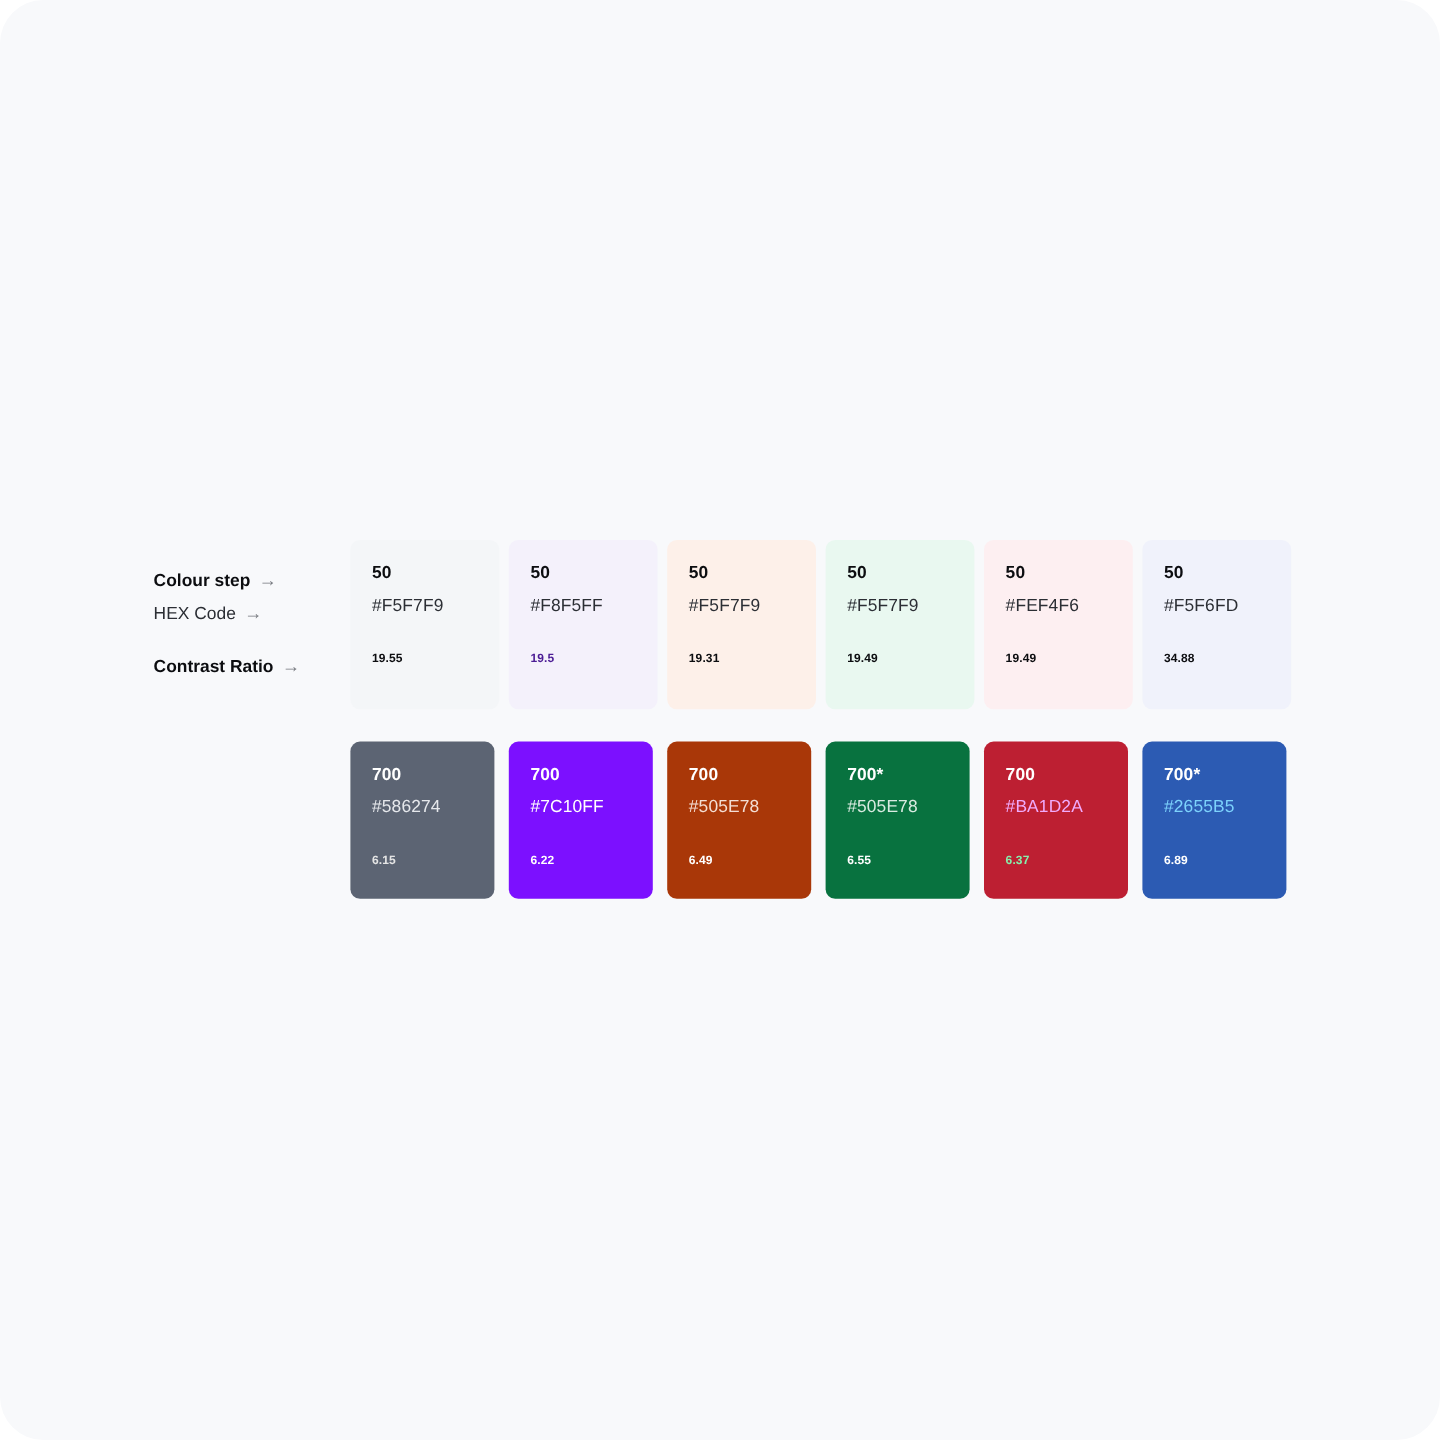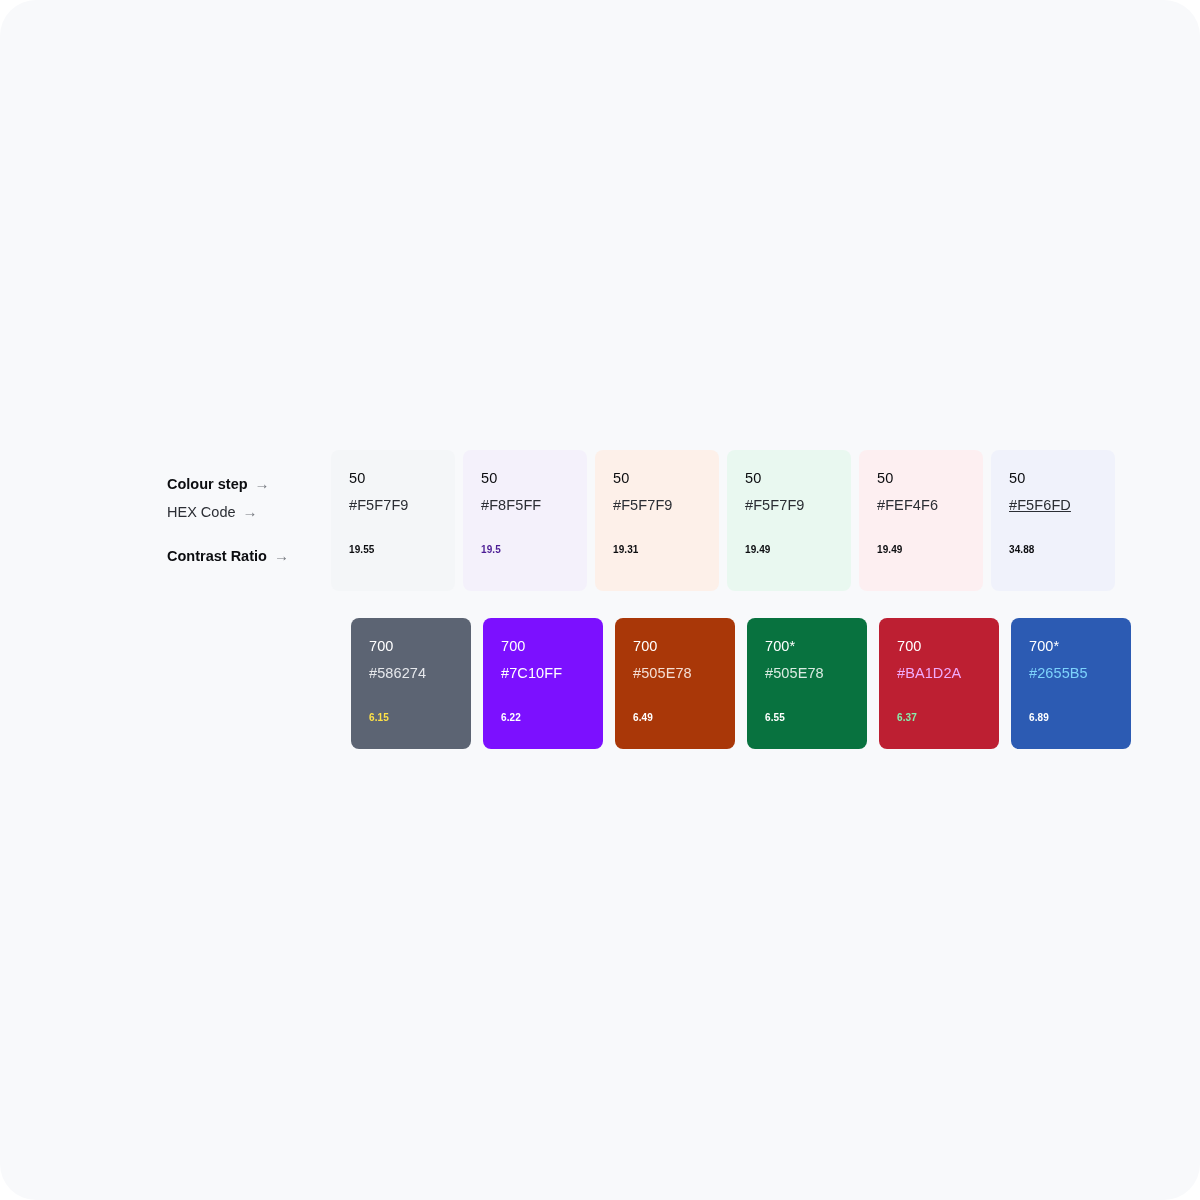--- a/index.html
+++ b/index.html
@@ -33,21 +33,20 @@
     display: flex;
     align-items: flex-start;
   }
 
   
   .label-col {
     width: 162px;
     flex: 0 0 162px;
     padding-top: 20px;
     padding-right: 10px;
-    margin-left: 39px;
   }
 
   .label-line {
     display: flex;
     align-items: baseline;
     justify-content: flex-start;
     white-space: nowrap;
     font-size: 14.5px;
     line-height: 28px;
     color: #0c0d10;
@@ -73,28 +72,28 @@
     flex: 0 0 132px;
     margin-right: 0px;
   }
 
   .card {
     border-radius: 8px;
     padding: 20px 18px 22px 18px;
   }
 
   .card.tint  { width: 124px; height: 141px; }
-  .card.solid { width: 120px; height: 131px; margin-left: 20px; }
+  .card.solid { width: 120px; height: 131px; }
 
   .cell.tint-cell  { flex: 0 0 132px; }
   .cell.solid-cell { flex: 0 0 132px; }
 
   .step {
     font-size: 14.5px;
-    font-weight: 400;
+    font-weight: 700;
     line-height: 17px;
     letter-spacing: 0.1px;
   }
   .hex {
     font-size: 14.5px;
     font-weight: 400;
     line-height: 17px;
     margin-top: 10px;
     letter-spacing: 0.1px;
   }
@@ -175,39 +174,39 @@
           <div class="card tint" id="c50-4" style="background: rgb(253, 239, 241);">
             <div class="step" style="color: rgb(12, 13, 16);">50</div>
             <div class="hex" style="color: rgb(43, 46, 52);">#FEF4F6</div>
             <div class="ratio" style="color: rgb(12, 13, 16);">19.49</div>
           </div>
         </div>
 
         <div class="cell tint-cell">
           <div class="card tint" id="c50-5" style="background: rgb(240, 242, 251);">
             <div class="step" style="color: rgb(12, 13, 16);">50</div>
-            <div class="hex" style="color: rgb(43, 46, 52); text-decoration: underline;">#F5F6FD</div>
+            <div class="hex" style="color: rgb(43, 46, 52);">#F5F6FD</div>
             <div class="ratio" style="color: rgb(12, 13, 16);">34.88</div>
           </div>
         </div>
 
       </div>
     </div>
 
     <div class="row" id="row-700">
 
       <div class="label-col"></div>
 
       <div class="swatches">
 
         <div class="cell solid-cell">
           <div class="card solid" id="c700-0" style="background: rgb(92, 100, 115);">
             <div class="step" style="color: rgb(255, 255, 255);">700</div>
             <div class="hex" style="color: rgb(230, 232, 236);">#586274</div>
-            <div class="ratio" style="color: #fde047;">6.15</div>
+            <div class="ratio" style="color: #e5e5e5;">6.15</div>
           </div>
         </div>
 
         <div class="cell solid-cell">
           <div class="card solid" id="c700-1" style="background: rgb(124, 16, 255);">
             <div class="step" style="color: rgb(255, 255, 255);">700</div>
             <div class="hex" style="color: #ffffff;">#7C10FF</div>
             <div class="ratio" style="color: rgb(255, 255, 255);">6.22</div>
           </div>
         </div>

